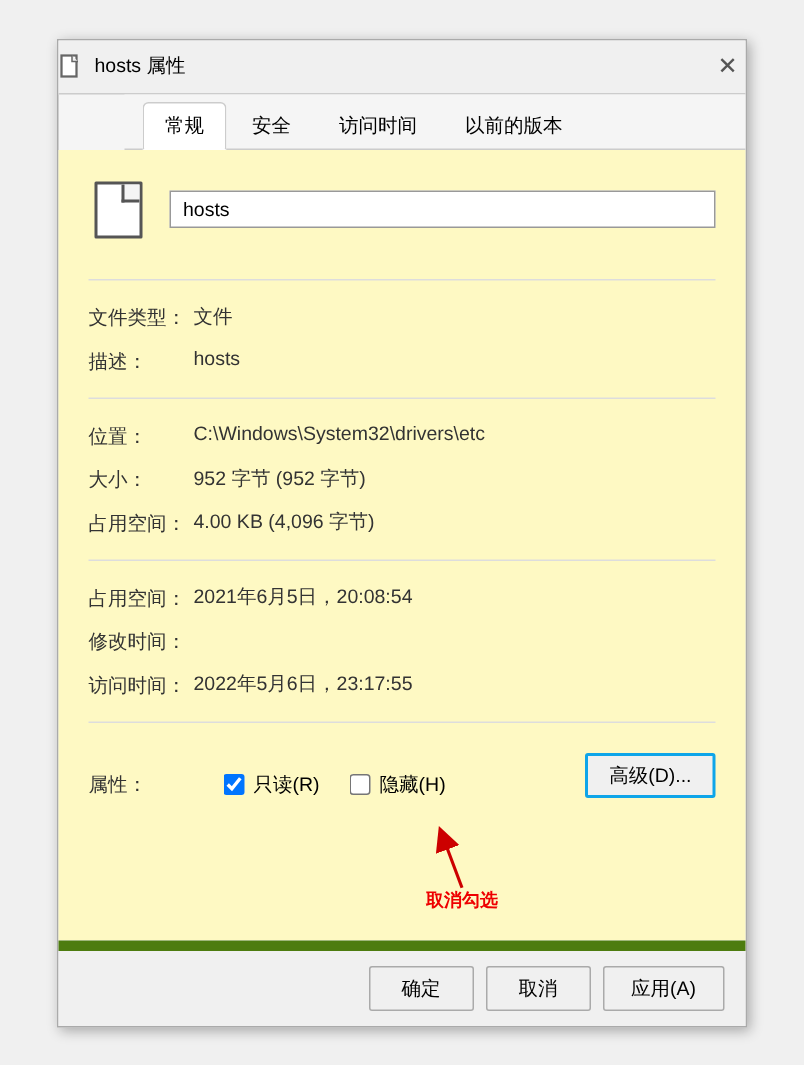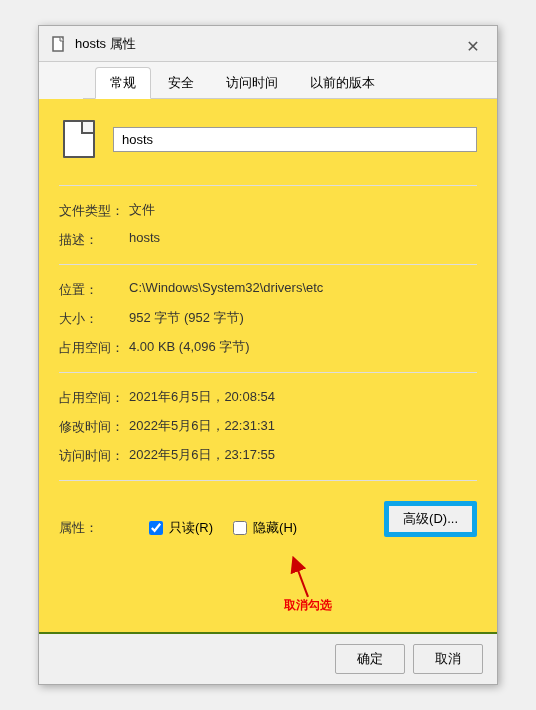--- a/index.html
+++ b/index.html
@@ -20,22 +20,23 @@
       box-shadow: 2px 2px 8px rgba(0,0,0,0.3);
       width: 460px;
       min-height: 560px;
       display: flex;
       flex-direction: column;
     }
     .title-bar {
       background: #f0f0f0;
       border-bottom: 1px solid #ccc;
       display: flex;
+      align-items: center;
       justify-content: space-between;
-      padding: 8px 12px;
+      padding: 8px 0;
       height: 36px;
     }
     .title-bar-left {
       display: flex;
       align-items: center;
       gap: 8px;
     }
     .title-icon {
       width: 16px;
       height: 16px;
@@ -76,21 +77,21 @@
       bottom: -1px;
     }
     .tab.active {
       background: #ffffff;
       border: 1px solid #ccc;
       border-bottom: 1px solid #ffffff;
       z-index: 1;
     }
 
     .content {
-      background: #fde047;
+      background: #fef9c3;
       flex: 1;
       padding: 18px 20px;
       display: flex;
       flex-direction: column;
       gap: 0;
     }
 
     .file-header {
       display: flex;
       align-items: center;
@@ -176,21 +177,21 @@
       width: 14px;
       height: 14px;
       cursor: pointer;
     }
     .advanced-btn {
       margin-left: auto;
       padding: 4px 14px;
       font-size: 13px;
       font-family: inherit;
       background: #f0f0f0;
-      border: 5px solid #0ea5e9;
+      border: 2px solid #0ea5e9;
       cursor: pointer;
       border-radius: 2px;
     }
 
     .arrow-annotation {
       display: flex;
       flex-direction: column;
       align-items: center;
       margin-top: 4px;
       margin-left: 80px;
@@ -202,21 +203,21 @@
     }
     .annotation-text {
       color: #e00;
       font-size: 12px;
       font-weight: bold;
       margin-top: -4px;
     }
 
     .bottom-buttons {
       background: #f0f0f0;
-      border-top: 2px solid #4d7c0f;
+      border-top: 7px solid #4d7c0f;
       display: flex;
       justify-content: flex-end;
       gap: 8px;
       padding: 10px 14px;
     }
     .bottom-btn {
       padding: 5px 18px;
       font-size: 13px;
       font-family: inherit;
       background: #f0f0f0;
@@ -290,21 +291,20 @@
 
     <hr class="divider">
 
     <div>
       <div class="info-row">
         <span class="info-label">占用空间：</span>
         <span class="info-value">2021年6月5日，20:08:54</span>
       </div>
       <div class="info-row">
         <span class="info-label">修改时间：</span>
-        <span class="info-value">2022年5月6日，22:31:31</span>
       </div>
       <div class="info-row">
         <span class="info-label">访问时间：</span>
         <span class="info-value">2022年5月6日，23:17:55</span>
       </div>
     </div>
 
     <hr class="divider">
 
     <div class="attrs-row">
@@ -330,14 +330,15 @@
         <line x1="30" y1="55" x2="15" y2="15" stroke="#cc0000" stroke-width="2.5" marker-end="url(#arrowhead)"></line>
       </svg>
       <span class="annotation-text">取消勾选</span>
     </div>
 
   </div>
 
   <div class="bottom-buttons">
     <button class="bottom-btn">确定</button>
     <button class="bottom-btn">取消</button>
+    <button class="bottom-btn">应用(A)</button>
   </div>
 </div>
 
 </body></html>

